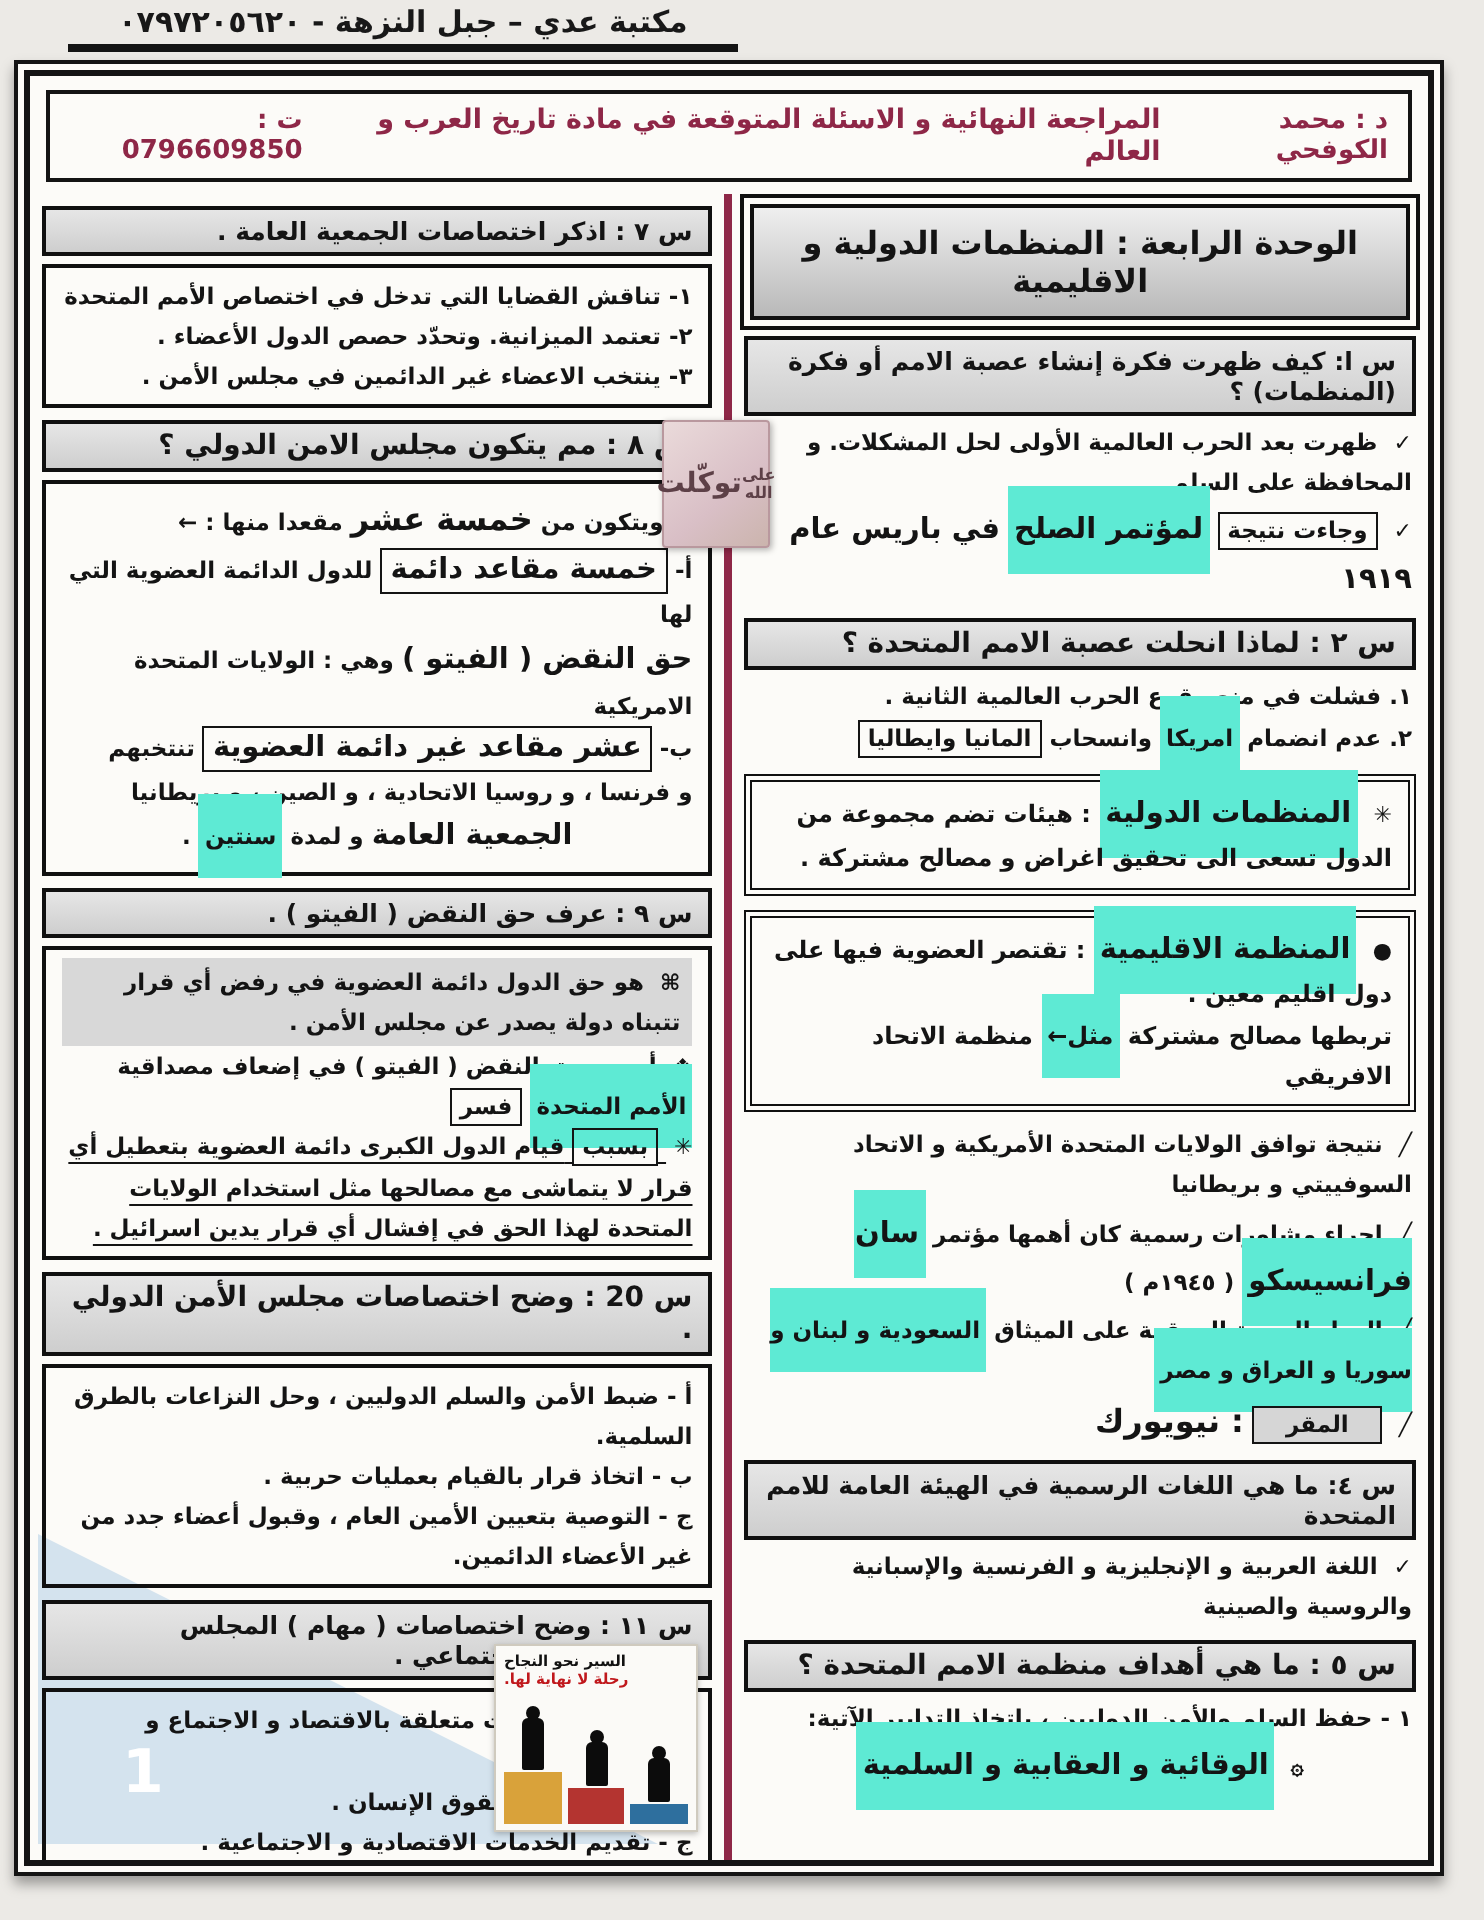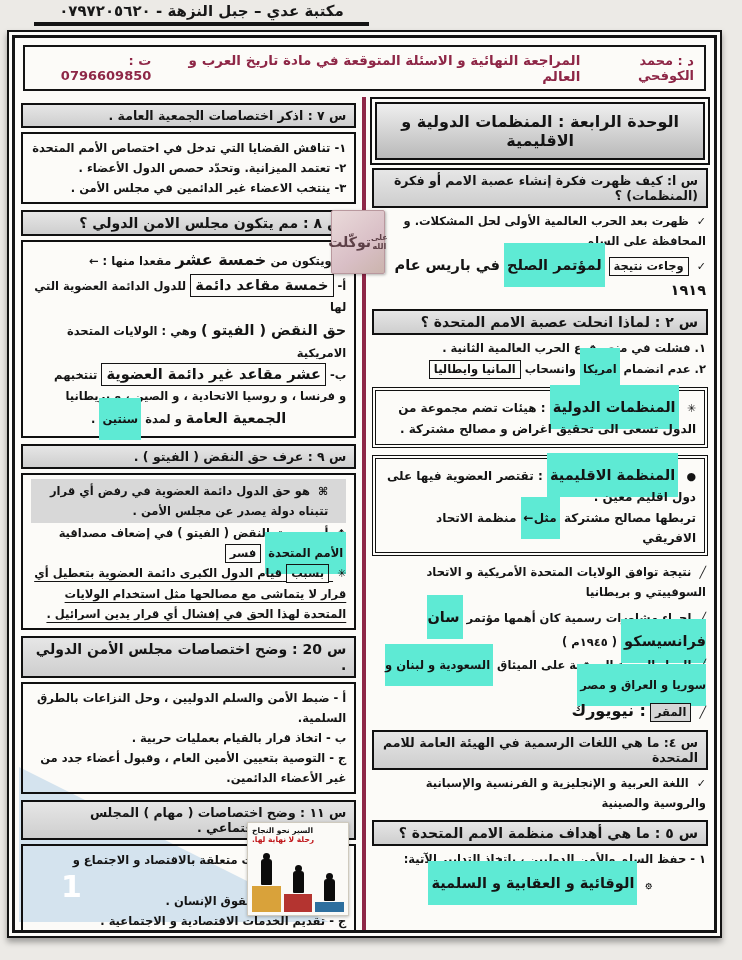--- a/index.html
+++ b/index.html
@@ -47,26 +47,26 @@
     margin:5px 3px 8px; outline:2px solid #101010; outline-offset:3px;
   }
   .defbox { border:4px double #101010; padding:4px 8px; margin:7px 0; font-size:12px; line-height:1.7; }
   .ansbox { border:2px solid #101010; padding:4px 8px; margin:0 0 3px; font-size:11.5px; line-height:1.75; background:transparent; }
 
   .line { font-size:11.5px; line-height:1.7; margin:2px 2px; }
   .line.ctr { text-align:center; }
   .sym { display:inline-block; margin-left:4px; font-size:11px; }
   .hl { background:#5eead4; padding:14px 3px; }
   .bx { border:1.5px solid #141414; padding:0 4px; display:inline-block; line-height:1.45; }
-  .bxh { border:1.5px solid #141414; background:#d6d6d6; padding:0 4px; display:inline-block; line-height:1.45; }
+  .bxh { border:1.5px solid #141414; background:#d6d6d6; padding:0 16px; display:inline-block; line-height:1.45; }
   .big { font-size:14.5px; }
   .huge { font-size:16px; }
   .u { text-underline-offset:3px; }
   .upar { text-decoration:underline; text-underline-offset:4px; }
-  .graypar { background:#d8d8d8; padding:2px 18px; }
+  .graypar { background:#d8d8d8; padding:2px 6px; }
 
   
   .wmark {
     position:absolute; left:316px; top:172px; width:54px; height:64px; z-index:3;
     background:linear-gradient(140deg,#eadada,#d9bfc6 60%,#cbb4ad);
     border:1px solid #b9989e; border-radius:2px; box-shadow:1px 1px 3px rgba(0,0,0,.3);
     display:flex; flex-direction:row; align-items:center; justify-content:center;
     color:#5d4047; text-align:center;
   }
   .wmark .s1 { font-size:8px; }

